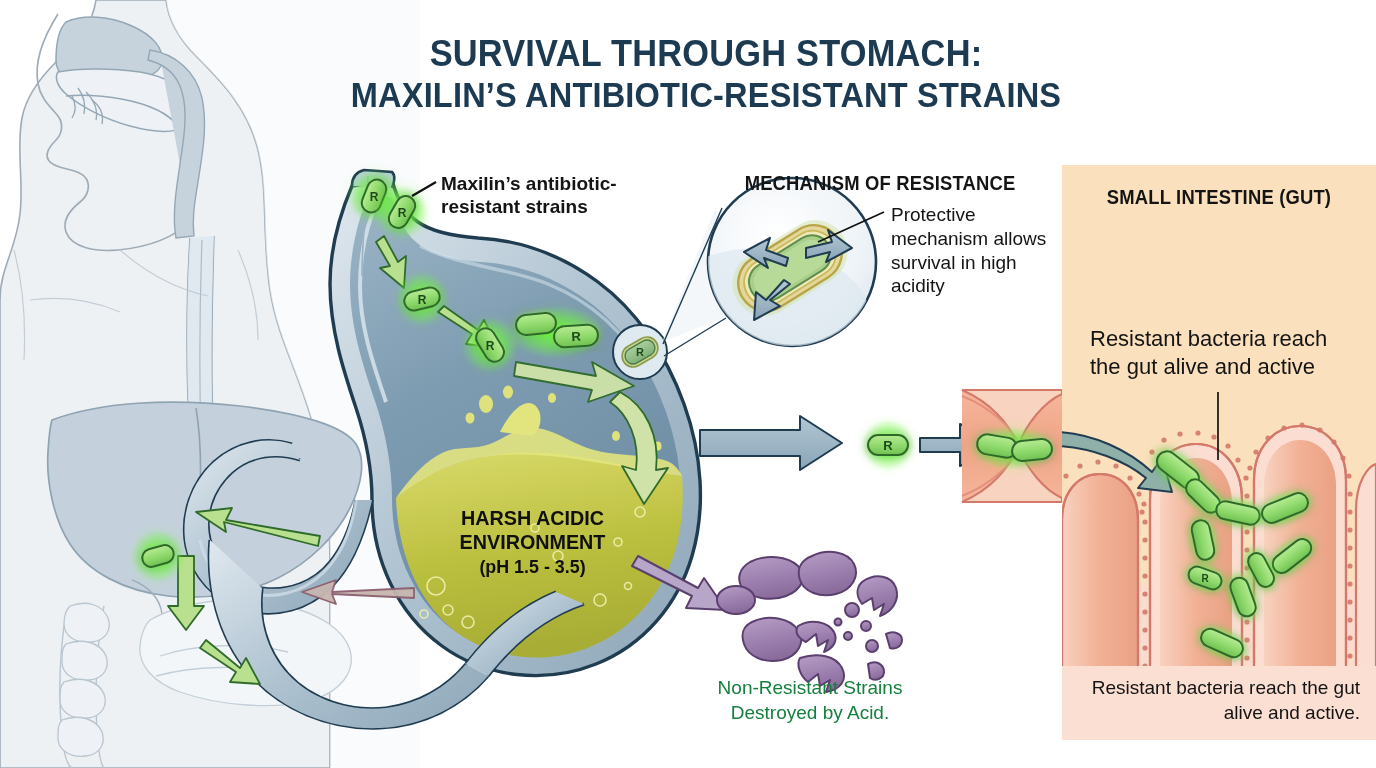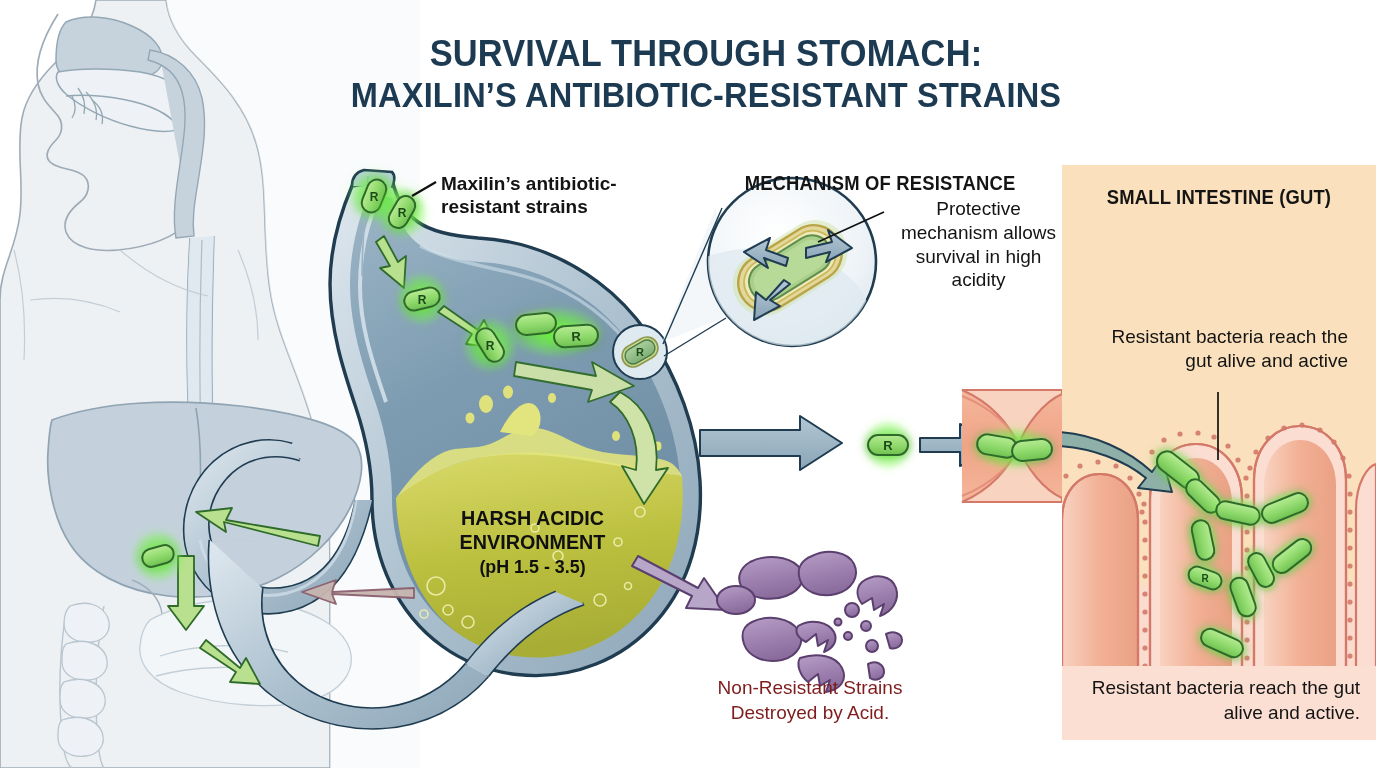--- a/index.html
+++ b/index.html
@@ -33,37 +33,37 @@
     font-size:20px; letter-spacing:0.2px;
     transform:scaleX(0.92); transform-origin:center top;
   }
   #mech-hdr { left:680px; top:172px; width:400px; }
   #gut-hdr  { left:1062px; top:186px; width:314px; line-height:1.18; }
 
   .callout { color:#141414; font-size:19px; line-height:1.22; font-weight:bold; }
   #lbl-strains { left:441px; top:172px; width:230px; }
 
   .body-txt { color:#141414; font-size:19px; line-height:1.25; }
-  #lbl-protect { left:891px; top:197px; width:175px;text-align:center; }
+  #lbl-protect { left:891px; top:203px; width:175px; }
 
   #acid-label {
     left:420px; top:506px; width:225px; text-align:center;
     color:#101010; font-weight:bold; font-size:21px; line-height:1.16;
     transform:scaleX(0.94); transform-origin:center top;
   }
   #acid-label .ph { display:block; font-size:19px; font-weight:bold; margin-top:1px; }
 
   #gut-note {
-    left:1090px; top:325px; width:258px; text-align:right;
-    color:#141414; font-size:19px; line-height:1.25;
+    left:1090px; top:325px; width:258px; text-align:left;
+    color:#141414; font-size:22px; line-height:1.25;
   }
 
   #cap-destroyed {
     left:690px; top:676px; width:240px; text-align:center;
-    color:#7f1d1d; font-size:19px; line-height:1.3;
+    color:#15803d; font-size:19px; line-height:1.3;
   }
   #cap-gut {
     left:1070px; top:676px; width:290px; text-align:right;
     color:#141414; font-size:19px; line-height:1.3;
   }
 </style>
 </head>
 <body>
 
 <div id="stage">

